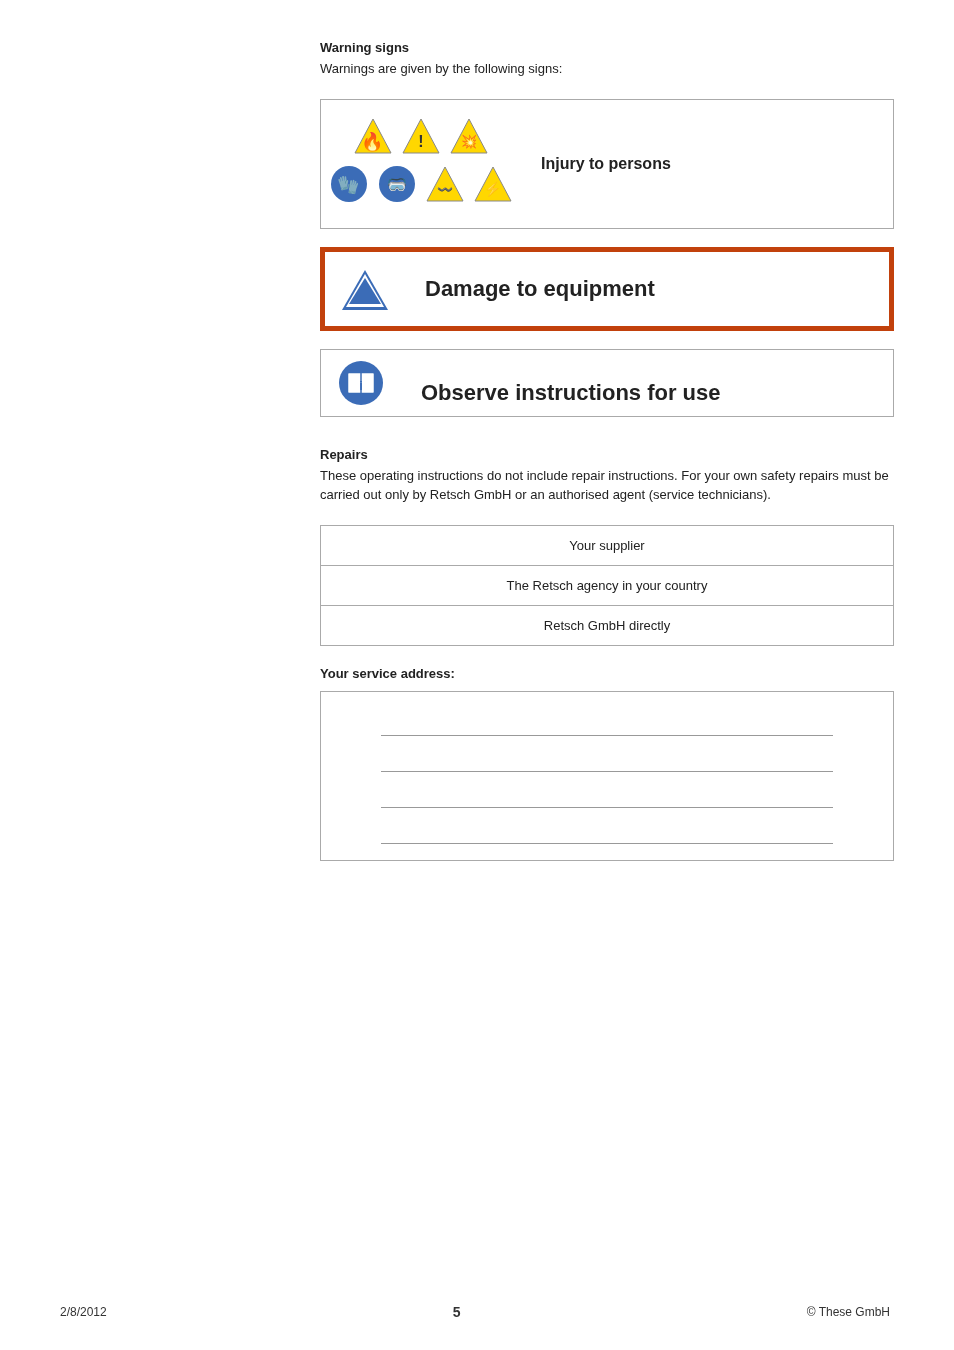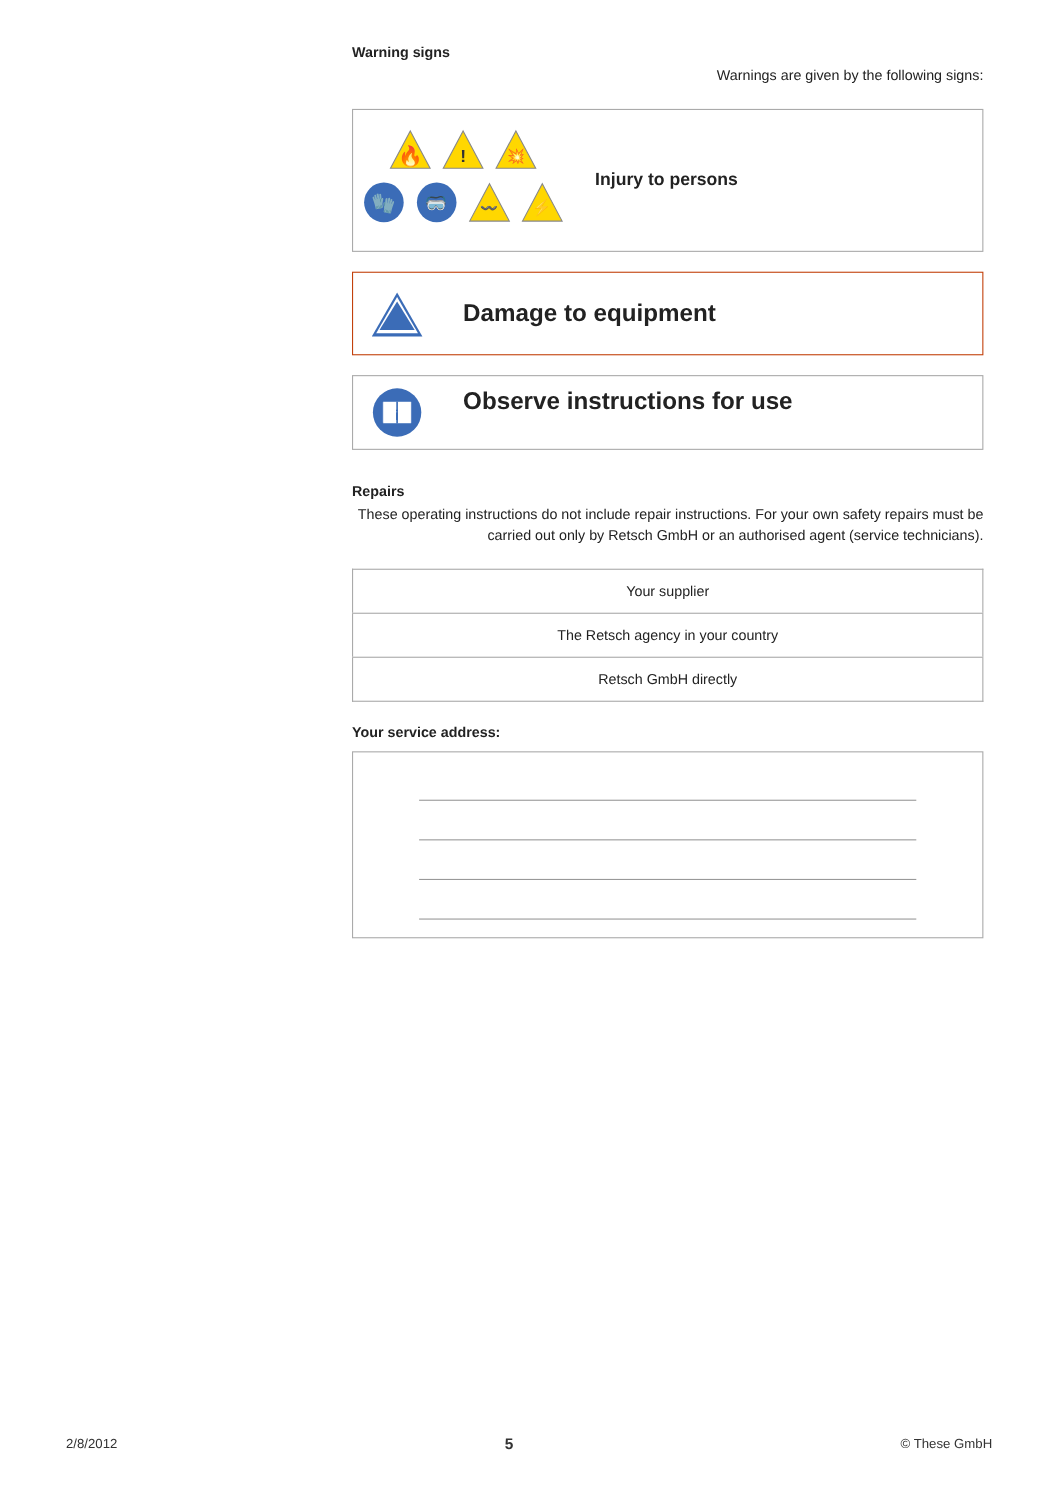--- a/index.html
+++ b/index.html
@@ -26,21 +26,20 @@
     }
 
     .section-title {
       font-weight: bold;
       margin-bottom: 4px;
     }
 
     .section-text {
       margin-bottom: 16px;
       line-height: 1.5;
-      text-align: right;
     }
 
     
     .warning-signs-wrapper {
       display: flex;
       align-items: stretch;
       margin-bottom: 18px;
       border: 1px solid #aaa;
     }
 
@@ -67,21 +66,21 @@
       font-size: 16px;
       font-weight: bold;
       flex: 1;
     }
 
     
     .damage-wrapper {
       display: flex;
       align-items: stretch;
       margin-bottom: 18px;
-      border: 1px solid #c2410c;
+      border: 5px solid #c2410c;
     }
 
     .damage-icon-col {
       display: flex;
       align-items: center;
       justify-content: center;
       padding: 12px 14px;
       width: 80px;
       flex-shrink: 0;
     }
@@ -107,21 +106,21 @@
       display: flex;
       align-items: center;
       justify-content: center;
       padding: 10px 14px;
       width: 80px;
       flex-shrink: 0;
     }
 
     .observe-label-col {
       display: flex;
-      align-items: flex-start;
+      align-items: flex-end;
       padding: 10px 20px;
       font-size: 22px;
       font-weight: bold;
       flex: 1;
     }
 
     
     .repairs-section {
       margin-bottom: 20px;
     }
@@ -159,21 +158,21 @@
       width: 85%;
       margin-left: auto;
       margin-right: auto;
     }
 
     
     .footer {
       position: absolute;
       bottom: 30px;
       left: 60px;
-      right: 52px;
+      right: 64px;
       display: flex;
       justify-content: space-between;
       align-items: center;
       font-size: 12px;
       color: #333;
     }
 
     .footer-center {
       font-weight: bold;
       font-size: 14px;

